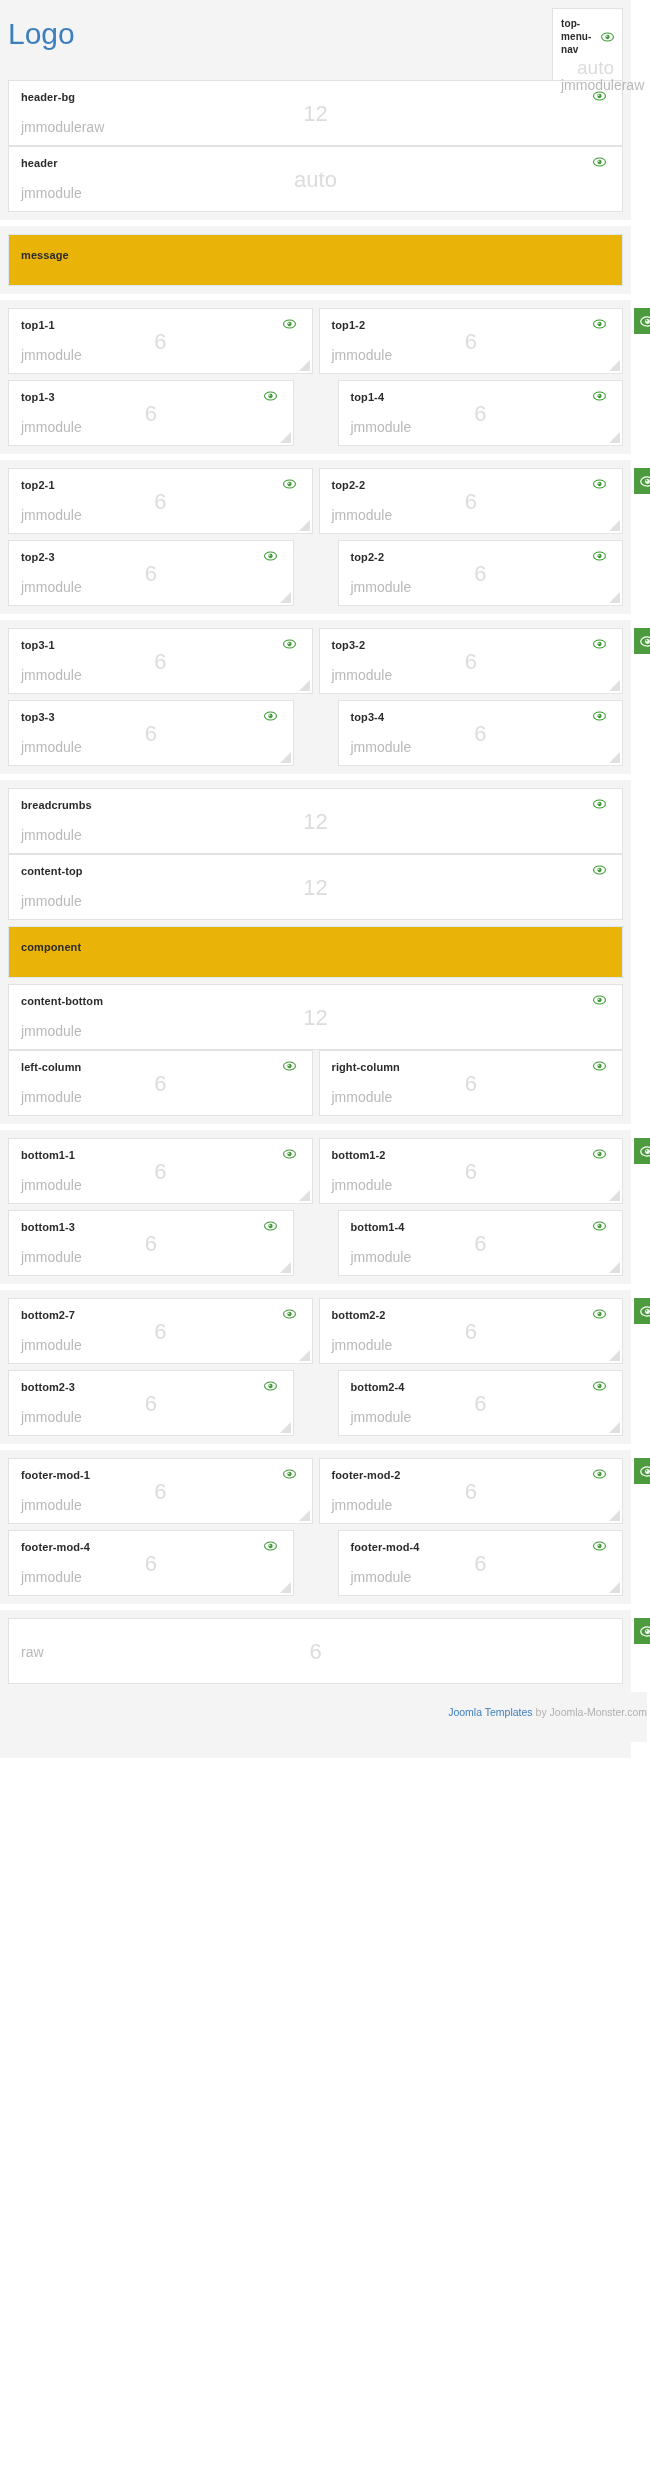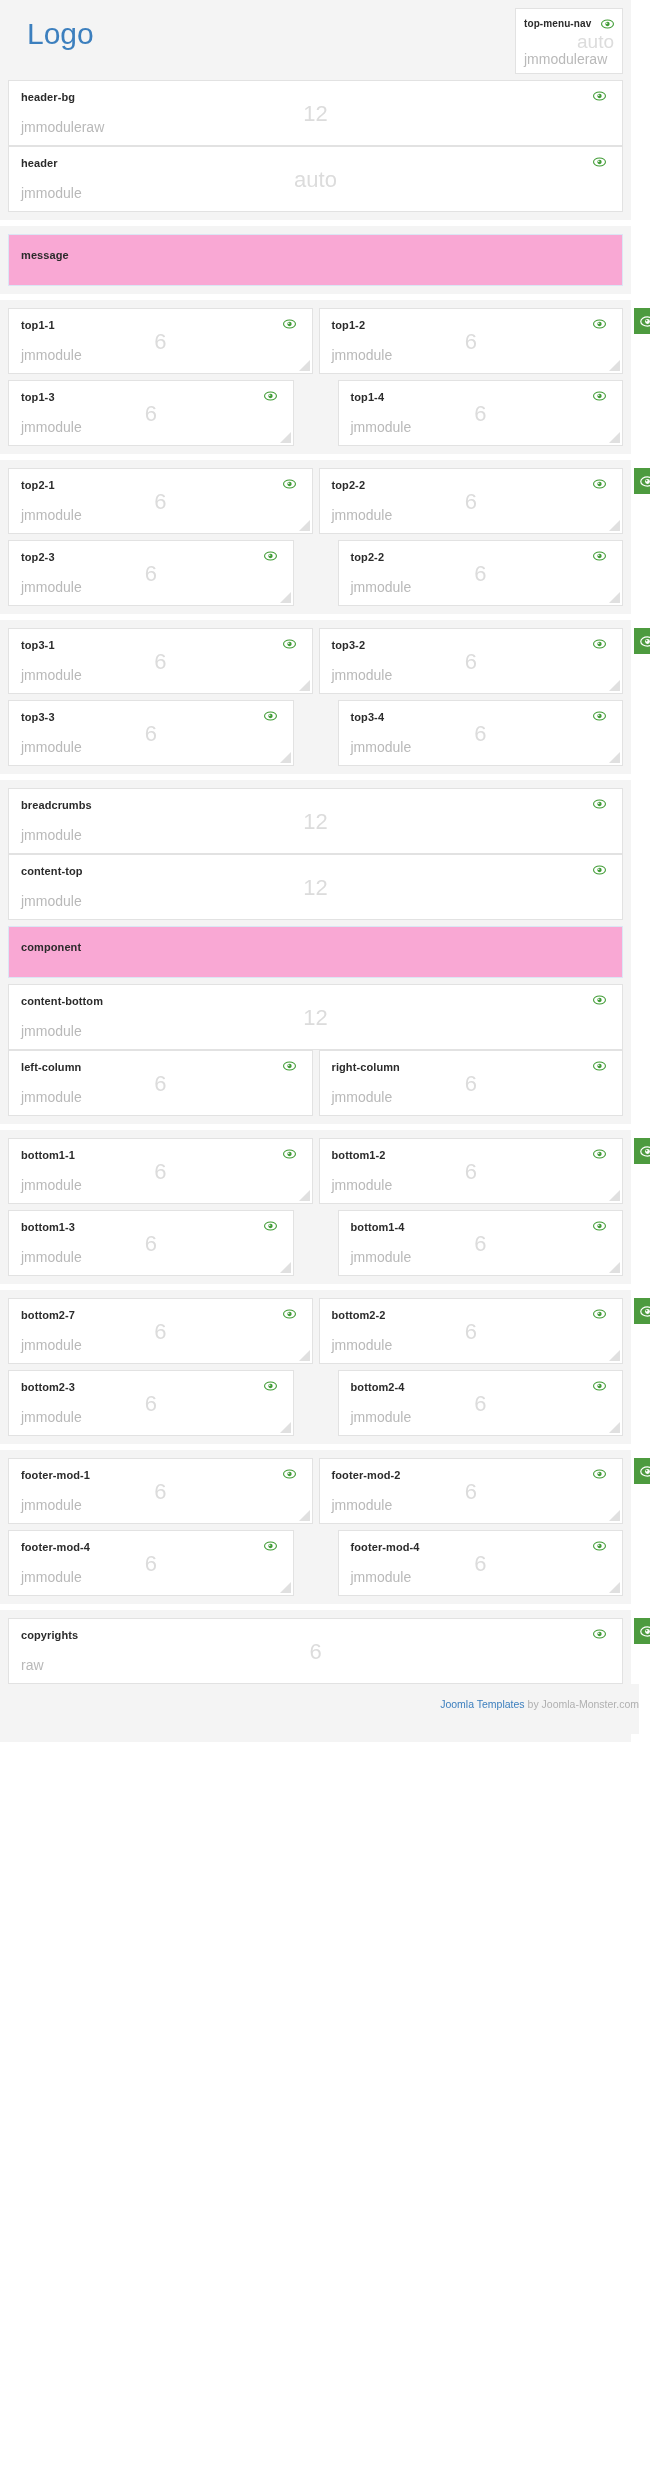--- a/index.html
+++ b/index.html
@@ -127,53 +127,53 @@
     box-sizing: border-box;
     width: 631px;
     margin-bottom: 6px;
   }
   .logo-inner {
     position: relative;
     min-height: 64px;
   }
   .logo-text {
     position: absolute;
-    left: 19px;
+    left: 0;
     top: 8px;
     font-size: 30px;
     color: #3c7fbe;
     font-weight: normal;
     line-height: 36px;
   }
   .topnav-card {
     position: absolute;
     right: 0;
     top: 0;
-    width: 108px;
+    width: 71px;
     background: #ffffff;
     border: 1px solid #e2e2e2;
     box-sizing: border-box;
     padding: 8px 8px 7px 8px;
     min-height: 66px;
   }
   .topnav-card .card-head { align-items: center; }
   .topnav-card .card-title { font-size: 10px; }
   .topnav-card .card-size {
     position: static;
     transform: none;
     margin-top: 1px;
     text-align: right;
     font-size: 19px;
     line-height: 21px;
   }
   .topnav-card .card-type { margin-top: 2px; }
 
   
   .panel-blue {
-    background: #f9a8d4;
+    background: #eab308;
     border: 1px solid #dbe6f4;
     box-sizing: border-box;
     padding: 10px 12px;
     min-height: 52px;
   }
   .panel-blue .card-title { font-size: 11px; font-weight: bold; color: #2b2b2b; }
 
   
   .credit-band {
     background: #f4f4f4;
@@ -786,32 +786,22 @@
 
   <div class="group" style="margin-bottom:0;">
     <div class="group-eye">
       <svg width="15" height="11" viewBox="0 0 24 18">
           <ellipse cx="12" cy="9" rx="11" ry="7.4" fill="none" stroke="#ffffff" stroke-width="2"></ellipse>
           <circle cx="12" cy="9" r="4" fill="#ffffff"></circle>
           <circle cx="10.6" cy="7.4" r="1.4" fill="#4d9b3f"></circle>
         </svg>
     </div>
     <div class="card">
-      <div class="card-head">
-        <span class="card-title">copyrights</span>
-        <span class="eye-sm">
-            <svg width="13" height="10" viewBox="0 0 24 18">
-              <ellipse cx="12" cy="9" rx="11" ry="7.4" fill="none" stroke="#3f9b34" stroke-width="2"></ellipse>
-              <circle cx="12" cy="9" r="4" fill="#3f9b34"></circle>
-              <circle cx="10.6" cy="7.4" r="1.4" fill="#fff"></circle>
-            </svg>
-          </span>
-      </div>
       <div class="card-size">6</div>
       <div class="card-type">raw</div>
     </div>
 
-    <div class="credit-band" style="margin:0; padding:10px 0 22px 0;">
+    <div class="credit-band" style="margin:8px; padding:10px 0 22px 0;">
       <span class="credit-text"><a class="credit-link">Joomla Templates</a><span> by Joomla-Monster.com</span></span>
     </div>
   </div>
 
 </div>
 
 </body></html>

